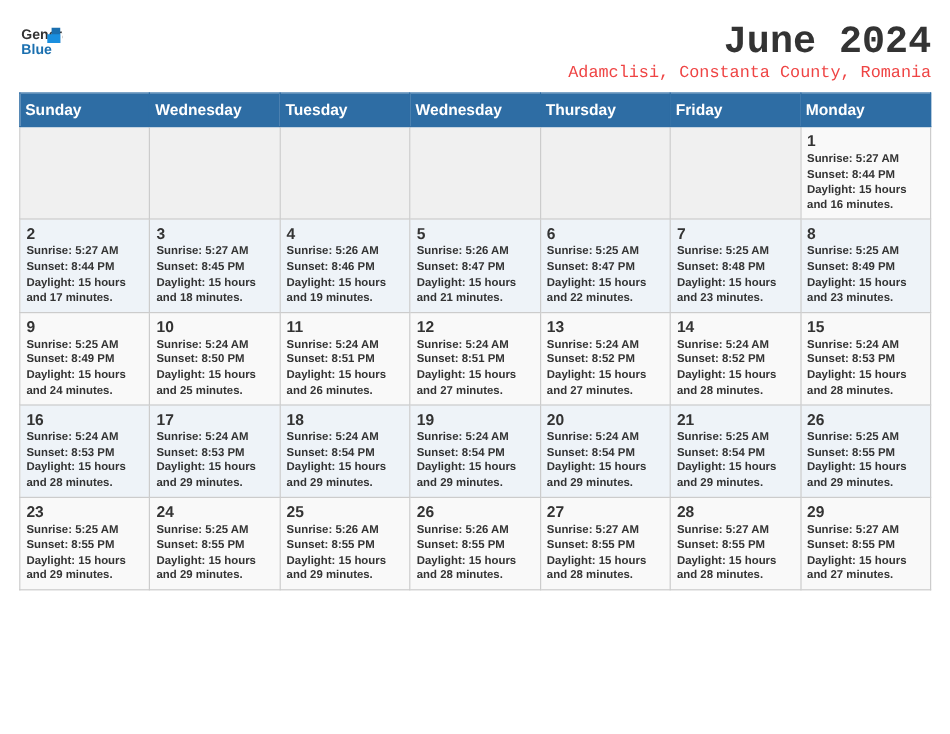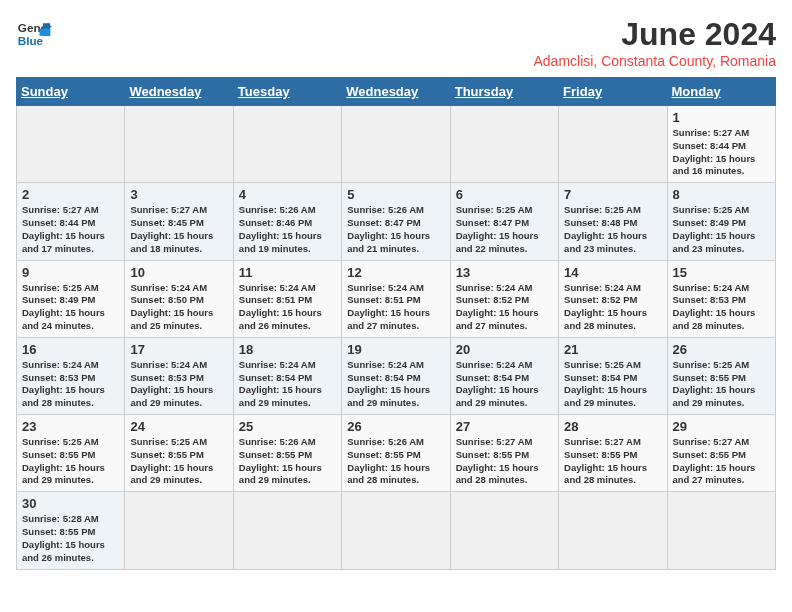--- a/index.html
+++ b/index.html
@@ -20,20 +20,21 @@
       display: flex;
       align-items: center;
       gap: 4px;
     }
     .logo-icon {
       width: 36px;
       height: 36px;
     }
     .title-block {
       text-align: right;
+      font-family: Liberation Mono, monospace;
     }
     .month-title {
       font-size: 32px;
       font-weight: bold;
       color: #333;
     }
     .subtitle {
       font-size: 14px;
       color: #ef4444;
     }
@@ -43,21 +44,20 @@
       border: 1px solid #ccc;
     }
     .calendar th {
       background-color: #2e6da4;
       color: #fff;
       font-size: 13px;
       font-weight: bold;
       padding: 6px 4px;
       text-align: left;
       border: 1px solid #2e6da4;
-      text-decoration: underline;
     }
     .calendar td {
       vertical-align: top;
       border: 1px solid #ccc;
       padding: 4px 5px;
       width: calc(100% / 7);
       min-height: 80px;
       background: #fff;
     }
     .calendar tr:nth-child(odd) td {
@@ -297,28 +297,14 @@
 Sunset: 8:55 PM
 Daylight: 15 hours and 28 minutes.</div>
         </td>
         <td>
           <span class="day-num">29</span>
           <div class="day-info" style="white-space: pre-line;">Sunrise: 5:27 AM
 Sunset: 8:55 PM
 Daylight: 15 hours and 27 minutes.</div>
         </td>
       </tr>
-      <tr>
-        <td>
-          <span class="day-num">30</span>
-          <div class="day-info" style="white-space: pre-line;">Sunrise: 5:28 AM
-Sunset: 8:55 PM
-Daylight: 15 hours and 26 minutes.</div>
-        </td>
-        <td class="empty-cell"></td>
-        <td class="empty-cell"></td>
-        <td class="empty-cell"></td>
-        <td class="empty-cell"></td>
-        <td class="empty-cell"></td>
-        <td class="empty-cell"></td>
-      </tr>
     </tbody>
 </table>
 
 </body></html>

